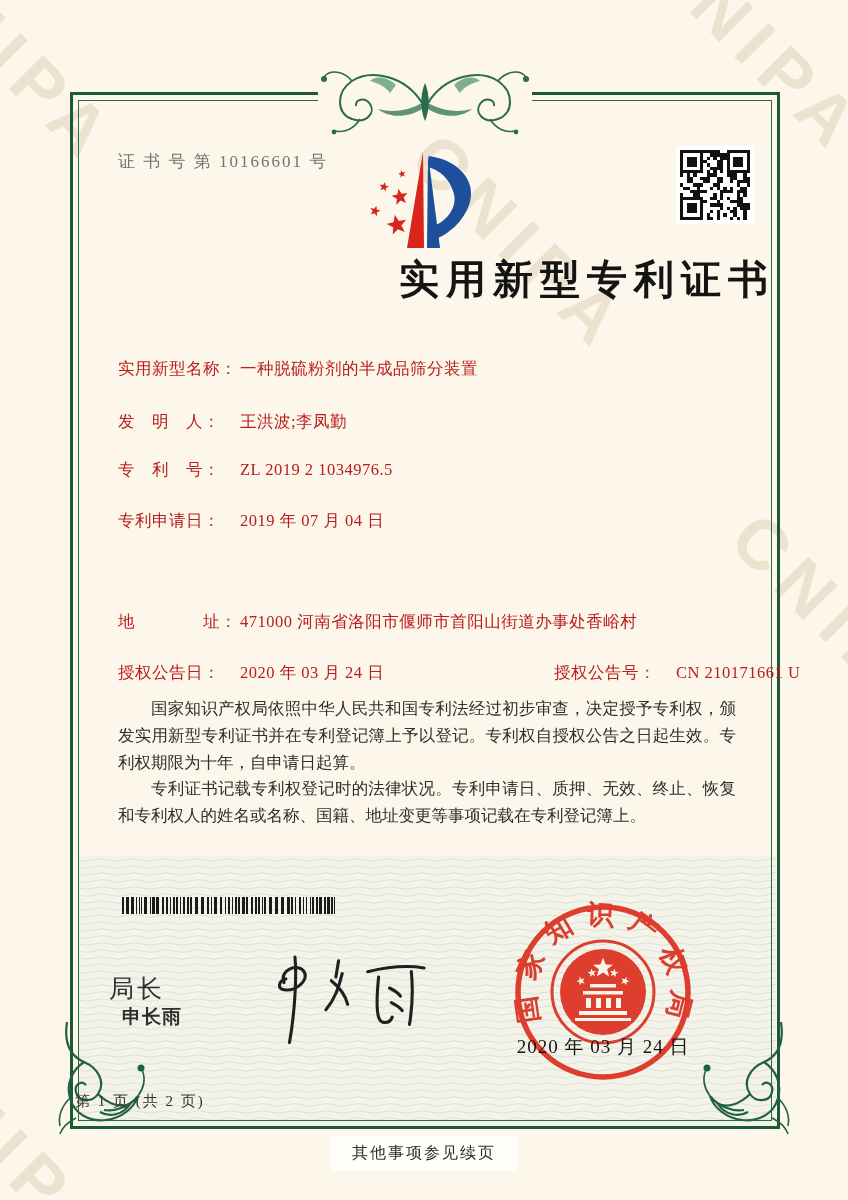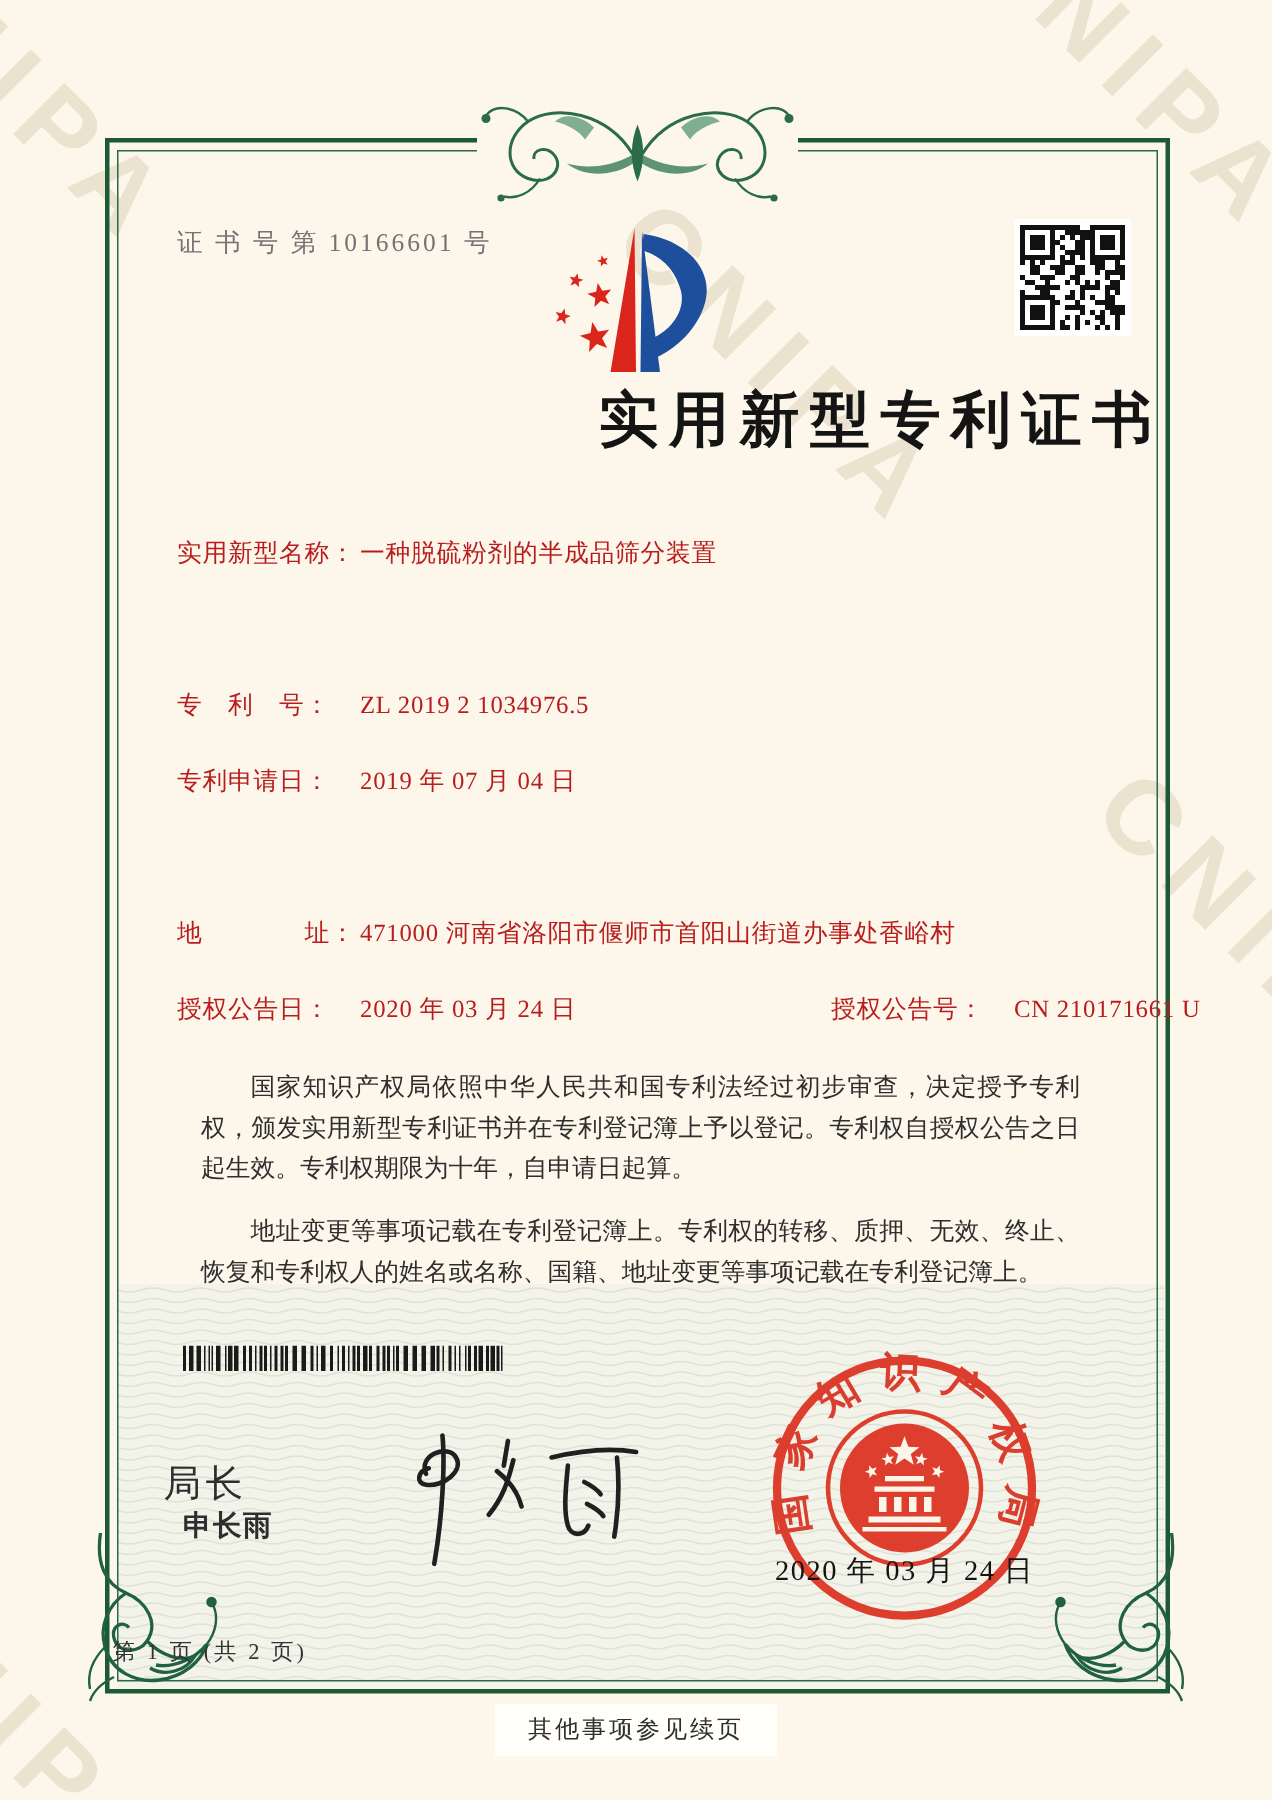--- a/index.html
+++ b/index.html
@@ -42,21 +42,21 @@
   .title{position:absolute;left:75px;top:252px;width:700px;z-index:3;
     text-align:right;font-size:40px;font-weight:bold;letter-spacing:7px;color:#141414;}
   
   .row{position:absolute;left:118px;z-index:3;font-size:16.5px;white-space:nowrap;
     letter-spacing:.5px;color:#b91c1c;}
   .row .lab{display:inline-block;min-width:122px;}
   .grant2{position:absolute;left:436px;top:0;}
   
   .paras{position:absolute;left:118px;top:696px;width:618px;z-index:3;
     font-size:16.5px;line-height:26.8px;text-align:justify;color:#2e2e2e;}
-  .paras p{margin:16px;text-indent:2em;}
+  .paras p{margin:0;text-indent:2em;}
   
   .barcode{position:absolute;left:122px;top:897px;width:215px;height:17px;z-index:3;}
   .official-title{position:absolute;left:109px;top:972px;font-size:25px;z-index:3;letter-spacing:3px;}
   .official-name{position:absolute;left:122px;top:1004px;font-size:19px;z-index:3;letter-spacing:1px;font-weight:bold;}
   .signature{position:absolute;left:252px;top:948px;width:195px;height:100px;z-index:4;}
   .seal{position:absolute;left:493px;top:882px;width:220px;height:220px;z-index:5;opacity:.92;}
   .seal-ring-text{font:bold 27px "Liberation Serif","DejaVu Serif",serif;
     letter-spacing:13px;fill:#d92f1f;}
   .seal-date{position:absolute;left:501px;top:1034px;width:204px;z-index:6;
     text-align:center;font-size:19px;letter-spacing:1px;color:#141414;}
@@ -404,39 +404,42 @@
       <rect x="15" y="20" width="1" height="1" fill="#111"></rect>
       <rect x="17" y="20" width="1" height="1" fill="#111"></rect>
       <rect x="19" y="20" width="1" height="1" fill="#111"></rect>
     </svg>
 
   <div class="title">实用新型专利证书</div>
 
   <div class="row" style="top:358px">
     <span class="lab">实用新型名称：</span><span class="val">一种脱硫粉剂的半成品筛分装置</span>
   </div>
+  <div class="row" style="top:411px">
+    <span class="lab">发　明　人：</span><span class="val">王洪波;李凤勤</span>
+  </div>
   <div class="row" style="top:459px">
     <span class="lab">专　利　号：</span><span class="val">ZL 2019 2 1034976.5</span>
   </div>
   <div class="row" style="top:510px">
     <span class="lab">专利申请日：</span><span class="val">2019 年 07 月 04 日</span>
   </div>
   <div class="row" style="top:611px">
     <span class="lab">地　　　　址：</span><span class="val">471000 河南省洛阳市偃师市首阳山街道办事处香峪村</span>
   </div>
   <div class="row" style="top:662px">
     <span class="lab">授权公告日：</span><span class="val">2020 年 03 月 24 日</span>
     <span class="grant2">
       <span class="lab">授权公告号：</span><span class="val">CN 210171661 U</span>
     </span>
   </div>
 
   <div class="paras">
     <p>国家知识产权局依照中华人民共和国专利法经过初步审查，决定授予专利权，颁发实用新型专利证书并在专利登记簿上予以登记。专利权自授权公告之日起生效。专利权期限为十年，自申请日起算。</p>
-    <p>地址变更等事项记载在专利登记簿上。专利权的转移、质押、无效、终止、恢复和专利权人的姓名或名称、国籍、地址变更等事项记载在专利登记簿上。</p>
+    <p>专利证书记载专利权登记时的法律状况。专利申请日、质押、无效、终止、恢复和专利权人的姓名或名称、国籍、地址变更等事项记载在专利登记簿上。</p>
   </div>
 
   <svg class="barcode" id="barcode" viewBox="0 0 215 17" preserveAspectRatio="none">
       <rect x="0" y="0" width="2" height="17" fill="#1a1a1a"></rect>
       <rect x="4" y="0" width="3" height="17" fill="#1a1a1a"></rect>
       <rect x="9" y="0" width="3" height="17" fill="#1a1a1a"></rect>
       <rect x="14" y="0" width="1" height="17" fill="#1a1a1a"></rect>
       <rect x="17" y="0" width="1" height="17" fill="#1a1a1a"></rect>
       <rect x="19" y="0" width="1" height="17" fill="#1a1a1a"></rect>
       <rect x="22" y="0" width="3" height="17" fill="#1a1a1a"></rect>

